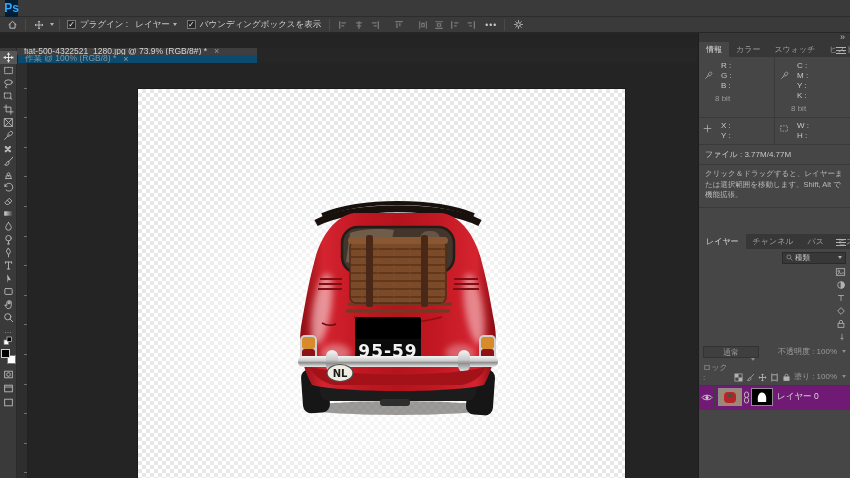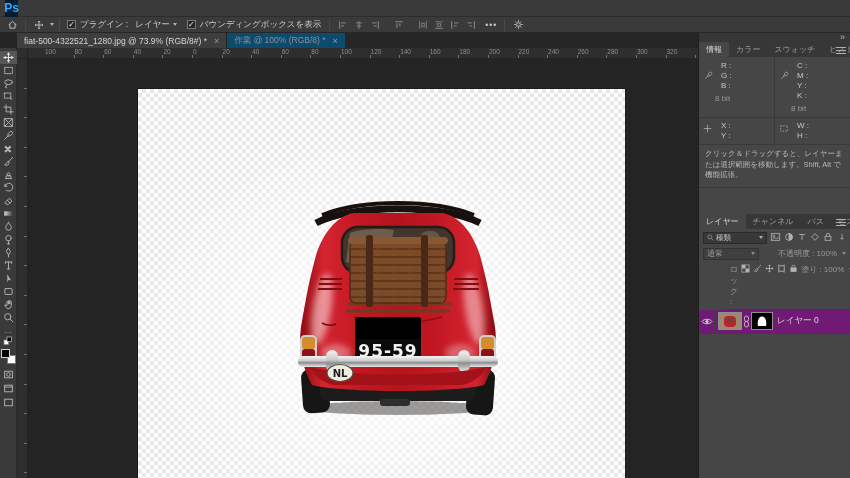--- a/index.html
+++ b/index.html
@@ -21,22 +21,22 @@
   .ob-sep { width:1px; height:12px; background:#2a2a2a; border-right:1px solid #4a4a4a; margin:0 5px; }
   .ob-icon { display:flex; align-items:center; justify-content:center; width:16px; height:14px; color:#c9c9c9; }
   .ob-icon.dim { color:#787878; }
   .caret { width:0; height:0; border-left:2.5px solid transparent; border-right:2.5px solid transparent;
     border-top:3.5px solid #b0b0b0; display:inline-block; margin-left:3px; }
   .cb { width:9px; height:9px; background:#262626; border:1px solid #777; font-size:8px; line-height:7px;
     text-align:center; color:#eee; display:inline-block; margin:0 4px 0 2px; }
   .ob-label { margin-right:3px; white-space:nowrap; }
   .ob-dd { display:flex; align-items:center; padding:0 4px; margin-right:4px; }
   
-  .tabbar { position:absolute; top:33px; left:17px; right:152px; height:15px; background:#262626;
-    display:flex; font-size:8.5px; align-items:stretch; z-index:20; }
+  .tabbar { position:absolute; top:48px; left:17px; right:152px; height:15px; background:#262626;
+    display:flex; font-size:8.5px; align-items:stretch; z-index:20;flex-direction:column; }
   .doc-tab { display:flex; align-items:center; padding:0 7px; white-space:nowrap; max-width:240px; overflow:hidden; }
   .doc-tab .close { margin-left:7px; color:#9a9a9a; font-size:9px; }
   .doc-tab.active { background:#3e3e3e; color:#d6d6d6; }
   .doc-tab.inactive { background:#0c4a6e; color:#929292; border-left:1px solid #222; }
   
   .toolbar { position:absolute; top:48px; left:0; width:17px; bottom:0; background:#3a3a3a;
     border-right:1px solid #2a2a2a; display:flex; flex-direction:column; align-items:center; z-index:20; }
   .tool { width:17px; height:13px; display:flex; align-items:center; justify-content:center; color:#b8b8b8; }
   .tool.active { background:#565656; color:#f0f0f0; }
   .tool svg { display:block; }
@@ -81,32 +81,32 @@
   .info-grid { display:flex; border-bottom:1px solid #3a3a3a; }
   .info-col { flex:1; padding:4px 4px 2px 6px; position:relative; }
   .info-col.first { border-right:1px solid #3a3a3a; }
   .info-line { display:flex; line-height:10px; }
   .info-line .lab { margin-left:16px; }
   .bit { color:#9a9a9a; margin:3px 0 2px 10px; }
   .mini-ico { position:absolute; left:5px; top:14px; color:#b5b5b5; }
   .mini-ico2 { position:absolute; left:4px; top:6px; color:#b5b5b5; }
   .file-row { padding:4px 6px; border-bottom:1px solid #3a3a3a; color:#c7c7c7; }
   .hint { padding:4px 6px 6px 6px; color:#b9b9b9; font-size:7.5px; line-height:1.4; border-bottom:1px solid #3a3a3a; }
-  .filter-row { display:flex; align-items:flex-start; padding:3px 4px 2px 4px; gap:3px; }
+  .filter-row { display:flex; align-items:flex-end; padding:3px 4px 2px 4px; gap:3px;flex-direction:column; }
   .search-dd { display:flex; align-items:center; width:64px; height:12px; background:#383838;
     border:1px solid #2b2b2b; padding:0 3px; gap:2px; font-size:7.5px; color:#cfcfcf; }
   .search-dd .caret { margin-left:auto; }
   .f-ico { color:#b2b2b2; display:flex; align-items:center; }
   .blend-row { display:flex; align-items:center; padding:2px 4px; gap:3px; color:#9a9a9a; }
   .blend-dd { display:flex; align-items:center; width:56px; height:12px; background:#3f3f3f;
-    border:1px solid #333; padding:0 3px; color:#9a9a9a; }
+    border:1px solid #333; padding:0 3px; color:#9a9a9a;flex-direction:column; }
   .blend-dd .caret { margin-left:auto; border-top-color:#8a8a8a; }
   .opac { display:flex; align-items:center; margin-left:auto; gap:2px; white-space:nowrap; }
-  .lock-row { display:flex; align-items:flex-start; padding:2px 4px 3px 4px; gap:3px; color:#9a9a9a;
-    border-bottom:1px solid #3a3a3a;margin-left:27px; }
+  .lock-row { display:flex; align-items:flex-end; padding:2px 4px 3px 4px; gap:3px; color:#9a9a9a;
+    border-bottom:1px solid #3a3a3a; }
   .layer-row { display:flex; align-items:center; height:24px; background:#701a75; border-bottom:1px solid #3e3e3e; }
   .eye-box { width:16px; display:flex; justify-content:center; border-right:1px solid #3e3e3e; height:100%; align-items:center; }
   .thumb { width:22px; height:16px; margin-left:4px; outline:1px solid #8d8d8d; background:#9b8875; }
   .mask-thumb { width:20px; height:16px; margin-left:2px; outline:1px solid #8d8d8d; }
   .link-ico { margin-left:2px; display:flex; align-items:center; }
   .layer-name { margin-left:5px; font-size:8.5px; color:#d8d8d8; }
   .dim { color:#9a9a9a; }
 </style>
 </head>
 <body>
@@ -538,20 +538,21 @@
               <rect x="1.5" y="2.5" width="9" height="7" stroke-dasharray="2 1.4"></rect>
             </svg></span>
         <div class="info-line">
             <span class="lab">W :</span>
           </div>
         <div class="info-line">
             <span class="lab">H :</span>
           </div>
       </div>
     </div>
+    <div class="file-row">ファイル : 3.77M/4.77M</div>
     <div class="hint">クリック＆ドラッグすると、レイヤーまたは選択範囲を移動します。Shift, Alt で機能拡張。</div>
 
     <div style="height:26px;"></div>
 
     <div class="ptabs">
       <span class="ptab active">レイヤー</span>
       <span class="ptab">チャンネル</span>
       <span class="ptab">パス</span>
       <span class="ptab">ヒストリー</span>
       <span class="burger"></span>

